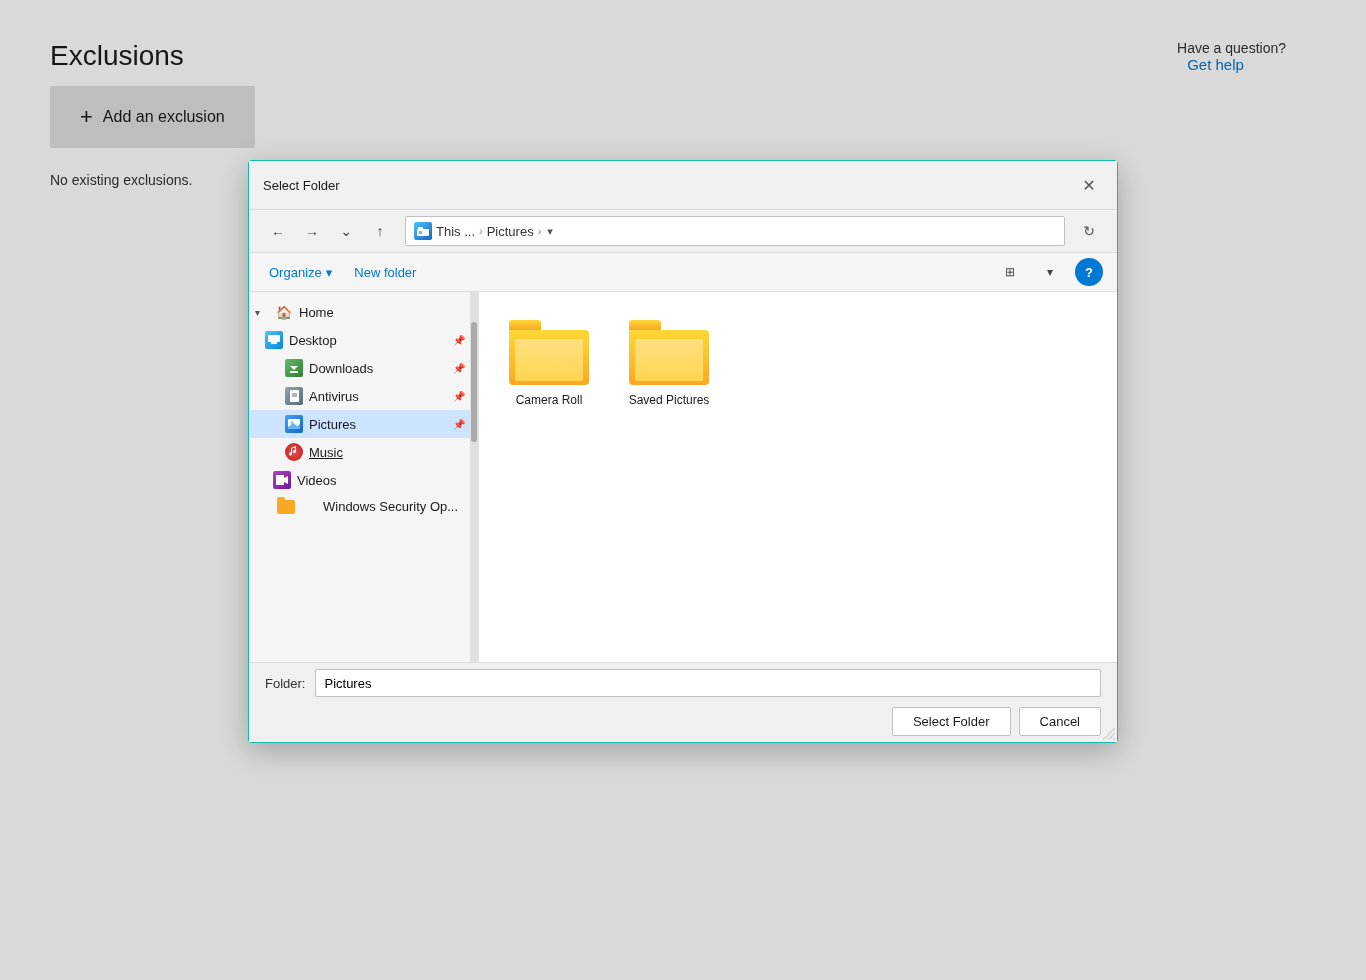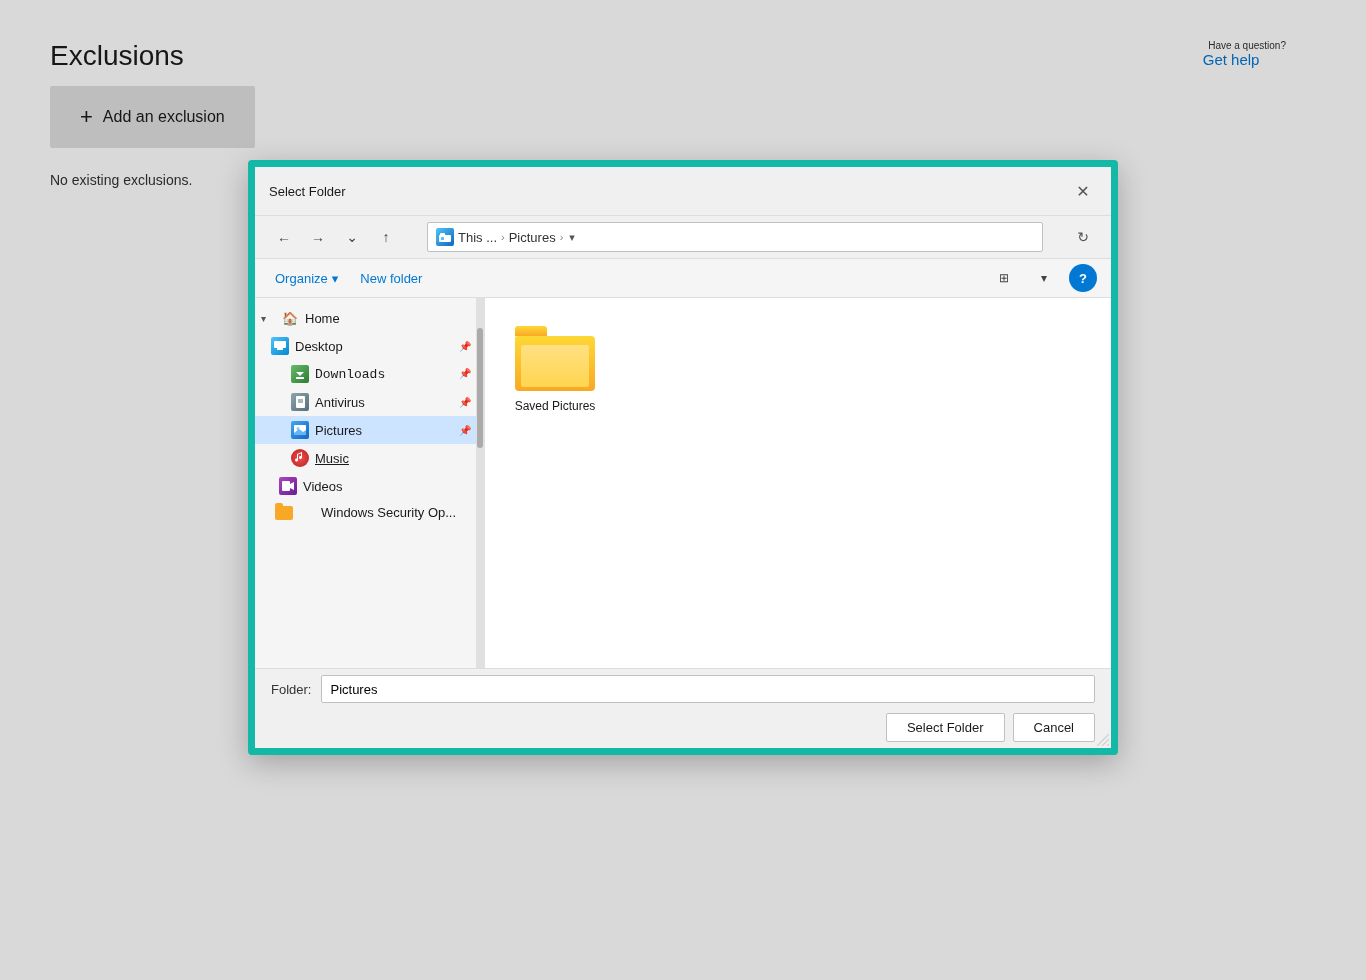--- a/index.html
+++ b/index.html
@@ -36,21 +36,21 @@
     }
 
     .question-area {
       position: absolute;
       top: 40px;
       right: 80px;
       text-align: center;
     }
 
     .question-area .q-title {
-      font-size: 10px;
+      font-size: 14px;
       color: #333;
       margin-left: 32px;
     }
 
     .question-area .get-help {
       color: #0078d4;
       font-size: 15px;
       text-decoration: none;
       cursor: pointer;
     }
@@ -86,21 +86,21 @@
       background: rgba(0,0,0,0.15);
       display: flex;
       align-items: flex-start;
       justify-content: center;
       padding-top: 160px;
     }
 
     
     .dialog {
       background: #22c55e;
-      border: 7px solid #14b8a6;
+      border: 1px solid #14b8a6;
       border-radius: 4px;
       width: 870px;
       box-shadow: 0 8px 30px rgba(0,0,0,0.25);
       position: relative;
     }
 
     
     .dialog-titlebar {
       background: #f0f0f0;
       padding: 10px 14px;
@@ -156,21 +156,21 @@
 
     .address-bar {
       flex: 1;
       background: #fff;
       border: 1px solid #c0c0c0;
       border-radius: 2px;
       height: 30px;
       display: flex;
       align-items: center;
       padding: 0 8px;
-      margin: 0 22px;
+      margin: 0 6px;
       gap: 4px;
       cursor: pointer;
     }
 
     .address-bar .addr-icon {
       width: 18px;
       height: 18px;
       background: linear-gradient(135deg, #4fc3f7 0%, #1565c0 100%);
       border-radius: 2px;
       display: flex;
@@ -636,21 +636,21 @@
           <div class="icon-desktop sidebar-item-icon">
             <svg width="12" height="10" viewBox="0 0 12 10" fill="white">
                 <rect x="0" y="0" width="12" height="7" rx="1"></rect>
                 <rect x="3" y="7" width="6" height="2" rx="0.5"></rect>
               </svg>
           </div>
           <span>Desktop</span>
           <span class="sidebar-pin">📌</span>
         </div>
 
-        <div class="sidebar-item" style="padding-left: 36px; font-family: Liberation Mono, monospace;">
+        <div class="sidebar-item" style="padding-left: 36px;">
           <div class="icon-downloads sidebar-item-icon">
             <svg width="10" height="12" viewBox="0 0 10 12" fill="white">
                 <polygon points="5,8 1,4 9,4"></polygon>
                 <rect x="1" y="9" width="8" height="2" rx="0.5"></rect>
               </svg>
           </div>
           <span>Downloads</span>
           <span class="sidebar-pin">📌</span>
         </div>
 
@@ -690,32 +690,41 @@
         <div class="sidebar-item" style="padding-left: 24px;">
           <div class="icon-videos sidebar-item-icon">
             <svg width="12" height="10" viewBox="0 0 12 10" fill="white">
                 <rect x="0" y="0" width="8" height="10" rx="1"></rect>
                 <polygon points="8,3 12,1 12,9 8,7"></polygon>
               </svg>
           </div>
           <span>Videos</span>
         </div>
 
-        <div class="sidebar-item" style="padding-left: 20px; gap: 28px;">
+        <div class="sidebar-item" style="padding-left: 28px; gap: 28px;">
           <div class="icon-folder"></div>
           <span>Windows Security Op...</span>
         </div>
 
         <div class="sidebar-scrollbar">
           <div class="thumb"></div>
         </div>
       </div>
 
       <div class="dialog-main">
 
+        <div class="folder-item">
+          <div class="folder-icon-large">
+            <div class="folder-tab"></div>
+            <div class="folder-body">
+              <div class="folder-inner"></div>
+            </div>
+          </div>
+          <span class="folder-label">Camera Roll</span>
+        </div>
 
         <div class="folder-item">
           <div class="folder-icon-large">
             <div class="folder-tab"></div>
             <div class="folder-body">
               <div class="folder-inner"></div>
             </div>
           </div>
           <span class="folder-label">Saved Pictures</span>
         </div>

